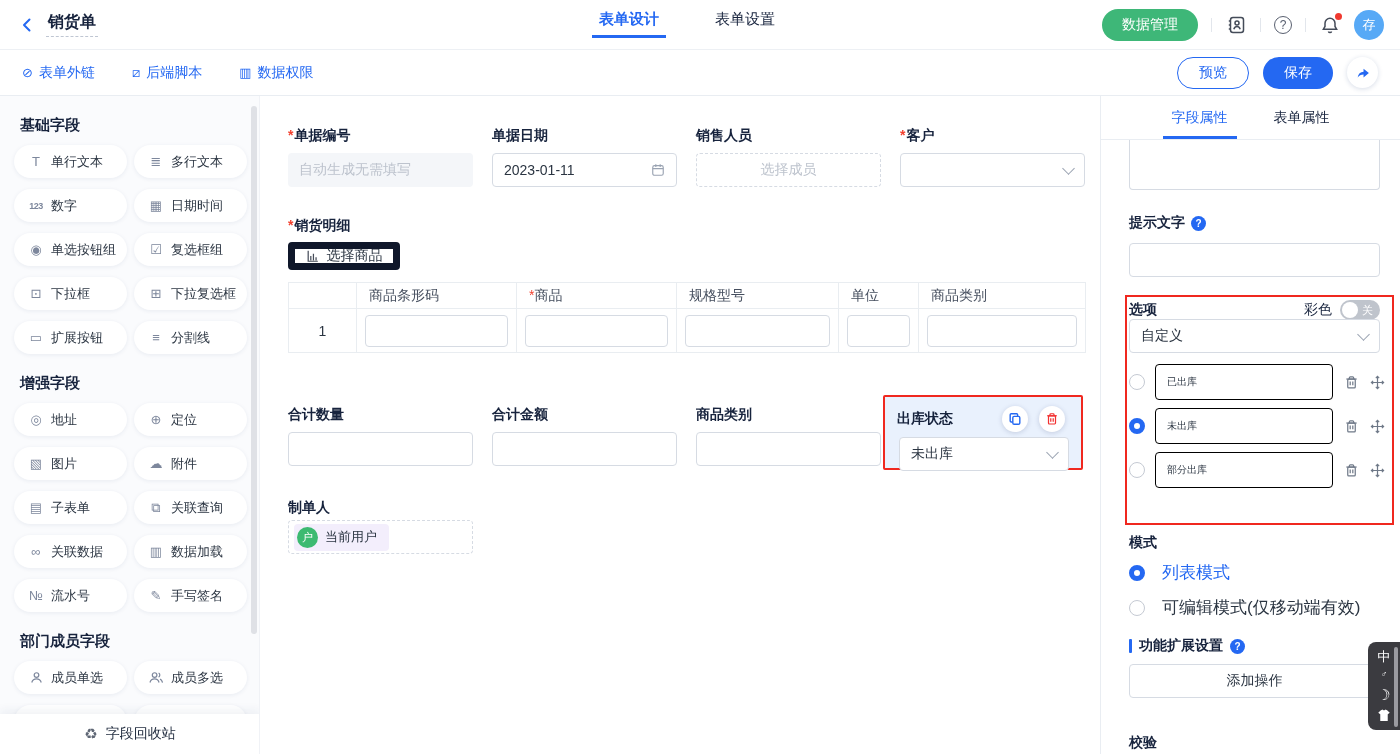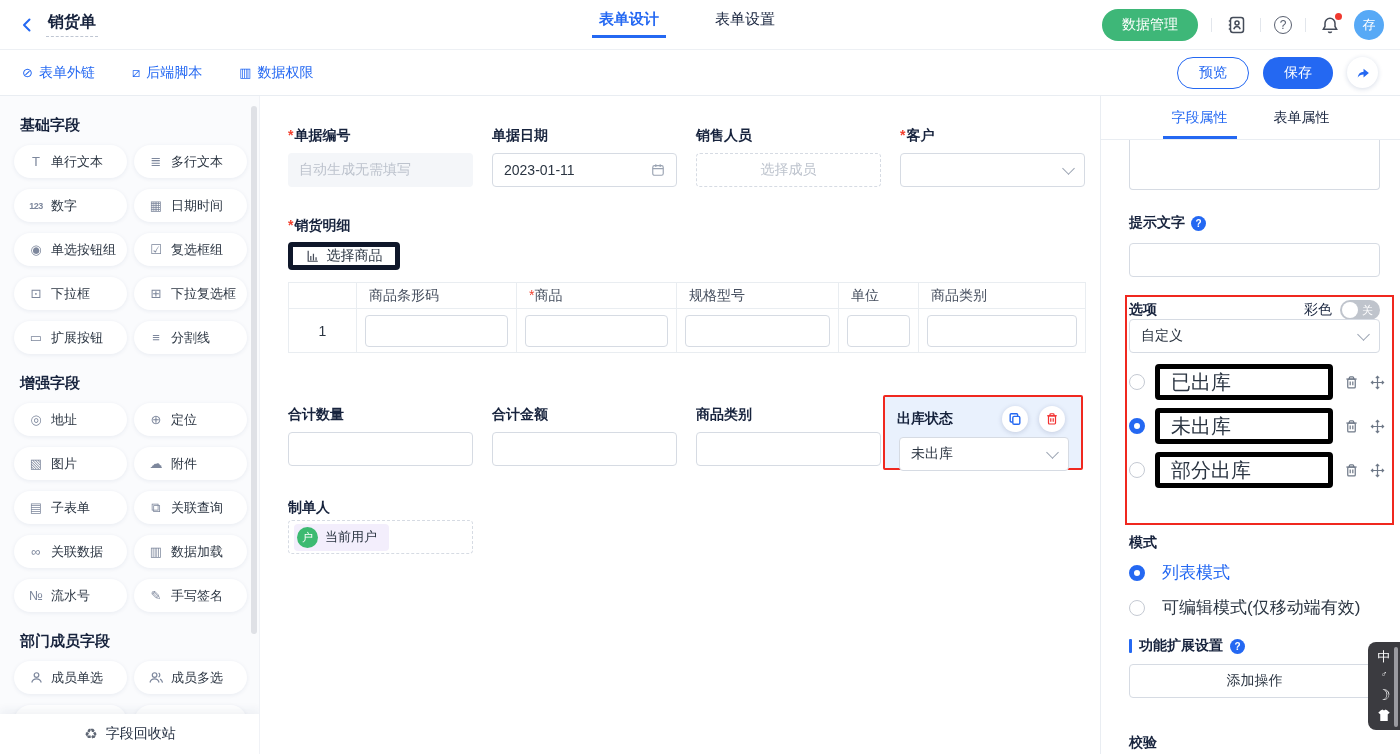--- a/index.html
+++ b/index.html
@@ -45,21 +45,21 @@
   .canvas{flex:1;background:#fff;position:relative;overflow:hidden}
   .abs{position:absolute}
   .flabel{font-size:14px;font-weight:700;color:#17233d;white-space:nowrap}
   .req::before{content:"*";color:#f2412f;margin-right:1px}
   .ibox{height:34px;border:1px solid #d6dbe3;border-radius:4px;background:#fff;box-sizing:border-box;display:flex;align-items:center;padding:0 11px;font-size:14px;color:#2b3542}
   .ibox.filled{background:#f4f6f9;border:none}
   .ibox.dashed{border-style:dashed;justify-content:center}
   .ph{color:#bdc3cd}
   .chev{margin-left:auto;width:8px;height:8px;border-right:1.6px solid #99a2b1;border-bottom:1.6px solid #99a2b1;transform:rotate(45deg);margin-top:-4px;flex:none}
   .calic{margin-left:auto;flex:none}
-  .selbtn{height:28px;border:5px solid #0f172a;border-radius:4px;background:#fff;display:flex;align-items:center;justify-content:center;gap:7px;font-size:14px;color:#2b3542;cursor:pointer;box-sizing:border-box}
+  .selbtn{height:28px;border:7px solid #0f172a;border-radius:4px;background:#fff;display:flex;align-items:center;justify-content:center;gap:7px;font-size:14px;color:#2b3542;cursor:pointer;box-sizing:border-box}
   .dtable{border-collapse:collapse;table-layout:fixed}
   .dtable th,.dtable td{border:1px solid #e9edf1;padding:0;box-sizing:border-box}
   .dtable th{height:26px;font-size:14px;font-weight:400;color:#454e5e;text-align:left;padding-left:12px;white-space:nowrap;overflow:hidden}
   .dtable td{height:44px}
   .dtable td.idx{text-align:center;font-size:14px;color:#2b3542}
   .cinput{height:30px;margin:0 8px;border:1px solid #d6dbe3;border-radius:4px;background:#fff}
   .star{color:#f2412f}
   .selwrap{background:#e9f1fd;border:2px solid #f0281f;border-radius:2px;box-sizing:border-box}
   .selwrap .hd{display:flex;align-items:center;padding:9px 16px 0 12px}
   .cbtn{width:26px;height:26px;border-radius:50%;background:#fff;box-shadow:0 1px 5px rgba(20,40,90,.18);display:flex;align-items:center;justify-content:center;cursor:pointer;flex:none}
@@ -73,21 +73,21 @@
   .ptab.active::after{content:"";position:absolute;bottom:0;left:-9px;right:-9px;height:3px;background:#2468f2}
   .pinput{border:1px solid #d6dbe3;border-radius:4px;background:#fff;box-sizing:border-box}
   .plabel{font-size:14px;font-weight:700;color:#17233d;display:flex;align-items:center;gap:6px}
   .qm{width:15px;height:15px;border-radius:50%;background:#2468f2;color:#fff;font-size:10px;font-weight:700;display:inline-flex;align-items:center;justify-content:center;cursor:pointer}
   .redbox{border:2px solid #f0281f;pointer-events:none;z-index:6}
   .toggle{width:40px;height:20px;border-radius:10px;background:#bfc4cc;position:relative;display:flex;align-items:center;justify-content:flex-end;padding:0 7px;box-sizing:border-box;color:#fff;font-size:11px;cursor:pointer}
   .toggle::before{content:"";position:absolute;left:2px;top:2px;width:16px;height:16px;border-radius:50%;background:#fff}
   .radio{width:16px;height:16px;border-radius:50%;border:1px solid #c5cad3;background:#fff;box-sizing:border-box;flex:none;cursor:pointer}
   .radio.sel{border:5px solid #2468f2}
   .orow{display:flex;align-items:center;height:36px;margin-bottom:8px}
-  .oinput{width:178px;height:36px;border:5px solid #000000;border-radius:4px;margin-left:10px;display:flex;align-items:center;padding:0 11px;font-size:20px;color:#2b3542;box-sizing:border-box}
+  .oinput{width:178px;height:36px;border:1px solid #000000;border-radius:4px;margin-left:10px;display:flex;align-items:center;padding:0 11px;font-size:10px;color:#2b3542;box-sizing:border-box}
   .oic{margin-left:11px;cursor:pointer}
   .plinks{display:flex;align-items:center;justify-content:center;gap:10px;font-size:14px;color:#2468f2}
   .plinks .sep{width:1px;height:13px;background:#e1e5ea}
   .plinks span{cursor:pointer;white-space:nowrap}
   .mrow{display:flex;align-items:center;gap:17px;font-size:17px;color:#2b3542}
   .mrow.on{color:#2468f2}
   .sechead{display:flex;align-items:center;gap:7px;font-size:14px;font-weight:700;color:#17233d}
   .sechead::before{content:"";width:3px;height:14px;background:#2468f2;border-radius:1px}
   .addop{width:251px;height:34px;border:1px solid #d6dbe3;border-radius:4px;background:#fff;display:flex;align-items:center;justify-content:center;font-size:14px;color:#2b3542;cursor:pointer;box-sizing:border-box}
   .fwidget{position:absolute;right:0;top:546px;width:32px;height:88px;background:#3b3b40;border-radius:8px 0 0 8px;display:flex;flex-direction:column;align-items:center;justify-content:space-evenly;color:#fff;z-index:10}

